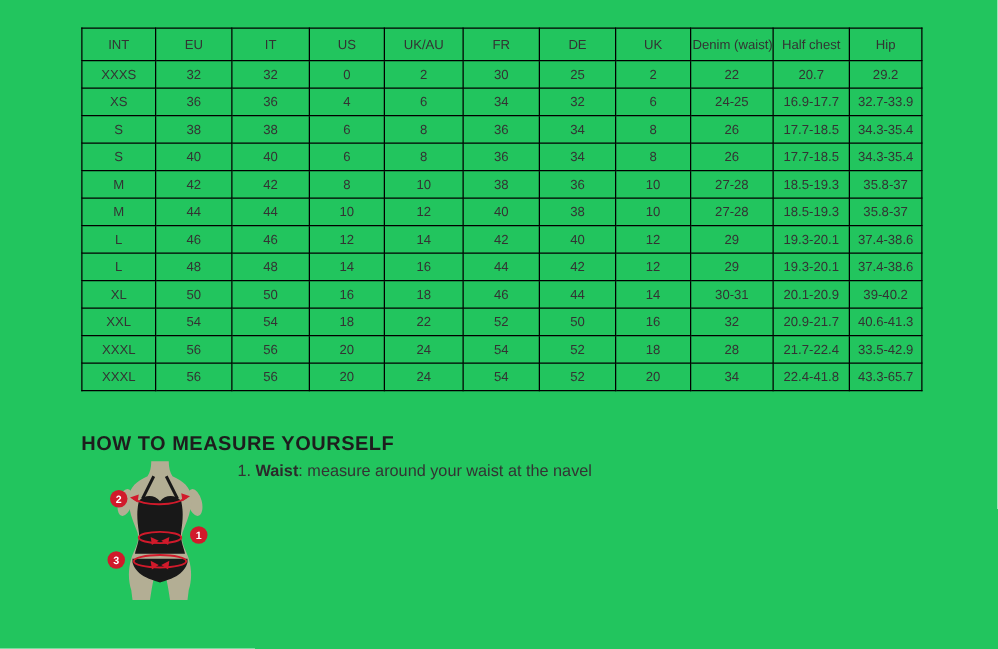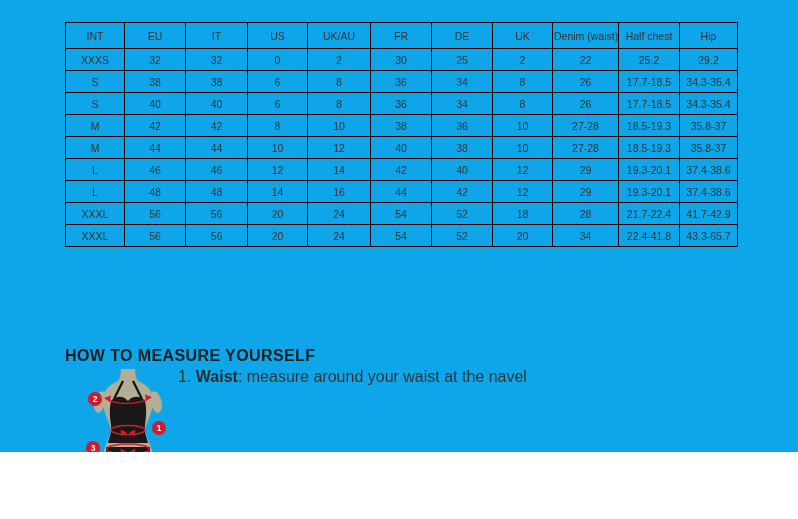--- a/index.html
+++ b/index.html
@@ -1,20 +1,20 @@
 <!DOCTYPE html>
 <html><head>
 <meta charset="utf-8">
 <style>
   * { margin:0; padding:0; box-sizing:border-box; }
   html,body { background:#ffffff; }
   .page {
     position:relative;
-    width:798px; height:452px;
-    background:#0ea5e9;
+    width:798px; height:519px;
+    background:#22c55e;
     font-family:"Liberation Sans", sans-serif;
     overflow:hidden;
   }
 
   
   table.size-table {
     position:absolute; left:65px; top:22px;
     width:672px;
     border-collapse:collapse;
     table-layout:fixed;
@@ -40,23 +40,23 @@
     font-size:16px; font-weight:700;
     letter-spacing:0.4px;
     color:#1d1d1d;
   }
   .figure {
     position:absolute; left:80px; top:368px;
     width:100px; height:115px;
   }
   .figure svg { width:100%; height:100%; display:block; }
   ol.measure-list {
-    position:absolute; left:178px; top:370px;
+    position:absolute; left:190px; top:370px;
     list-style:none;
-    font-size:16px; color:#333333;
+    font-size:13px; color:#333333;
   }
   ol.measure-list li {
     height:13px; line-height:13px;
     margin-bottom:5.5px;
     white-space:nowrap;
   }
   ol.measure-list li b { font-weight:700; color:#2b2b2b; }
 </style>
 </head>
 <body>
@@ -96,22 +96,35 @@
         <tr>
           <td>XXXS</td>
           <td>32</td>
           <td>32</td>
           <td>0</td>
           <td>2</td>
           <td>30</td>
           <td>25</td>
           <td>2</td>
           <td>22</td>
-          <td>25.2</td>
+          <td>20.7</td>
           <td>29.2</td>
+        </tr>
+        <tr>
+          <td>XS</td>
+          <td>36</td>
+          <td>36</td>
+          <td>4</td>
+          <td>6</td>
+          <td>34</td>
+          <td>32</td>
+          <td>6</td>
+          <td>24-25</td>
+          <td>16.9-17.7</td>
+          <td>32.7-33.9</td>
         </tr>
         <tr>
           <td>S</td>
           <td>38</td>
           <td>38</td>
           <td>6</td>
           <td>8</td>
           <td>36</td>
           <td>34</td>
           <td>8</td>
@@ -178,31 +191,57 @@
           <td>14</td>
           <td>16</td>
           <td>44</td>
           <td>42</td>
           <td>12</td>
           <td>29</td>
           <td>19.3-20.1</td>
           <td>37.4-38.6</td>
         </tr>
         <tr>
+          <td>XL</td>
+          <td>50</td>
+          <td>50</td>
+          <td>16</td>
+          <td>18</td>
+          <td>46</td>
+          <td>44</td>
+          <td>14</td>
+          <td>30-31</td>
+          <td>20.1-20.9</td>
+          <td>39-40.2</td>
+        </tr>
+        <tr>
+          <td>XXL</td>
+          <td>54</td>
+          <td>54</td>
+          <td>18</td>
+          <td>22</td>
+          <td>52</td>
+          <td>50</td>
+          <td>16</td>
+          <td>32</td>
+          <td>20.9-21.7</td>
+          <td>40.6-41.3</td>
+        </tr>
+        <tr>
           <td>XXXL</td>
           <td>56</td>
           <td>56</td>
           <td>20</td>
           <td>24</td>
           <td>54</td>
           <td>52</td>
           <td>18</td>
           <td>28</td>
           <td>21.7-22.4</td>
-          <td>41.7-42.9</td>
+          <td>33.5-42.9</td>
         </tr>
         <tr>
           <td>XXXL</td>
           <td>56</td>
           <td>56</td>
           <td>20</td>
           <td>24</td>
           <td>54</td>
           <td>52</td>
           <td>20</td>

